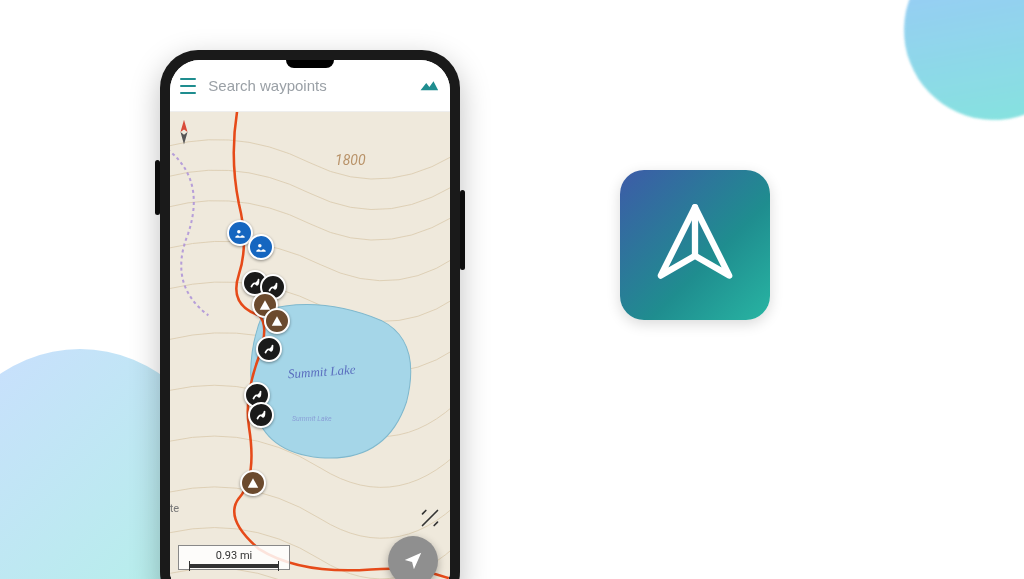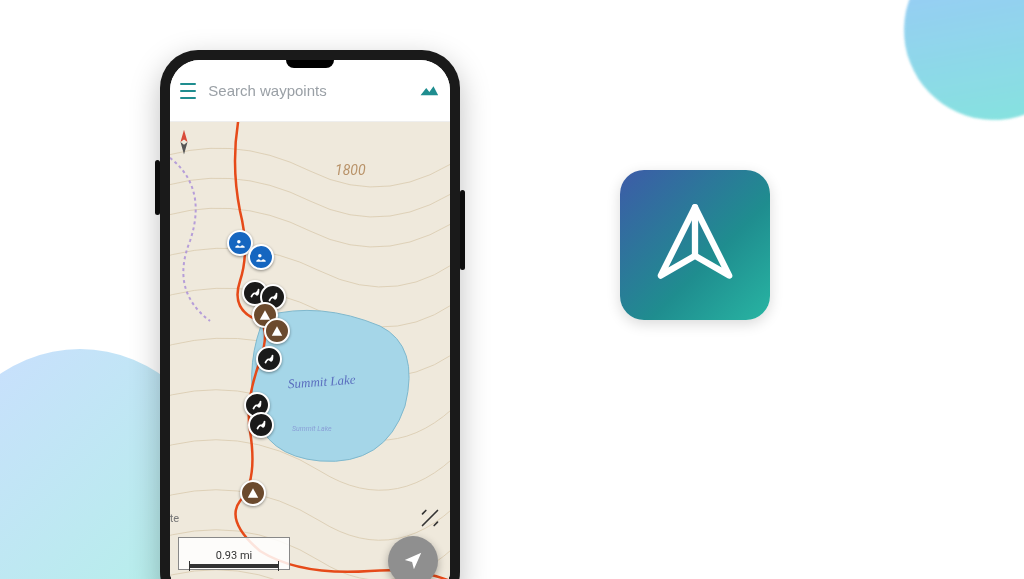--- a/index.html
+++ b/index.html
@@ -75,21 +75,21 @@
   
   .screen {
     position:absolute;
     inset:0;
     background:#fff;
     display:flex; flex-direction:column;
   }
 
   
   .topbar {
-    height:62px;
+    height:52px;
     background:#fff;
     display:flex; align-items:center;
     padding:0 10px;
     gap:12px;
     border-bottom:1px solid #eee;
     flex:none;
     z-index:3;
   }
   .hamburger { width:22px; height:16px; display:flex; flex-direction:column; justify-content:space-between; cursor:pointer;}
   .hamburger span { display:block; height:2px; background:#1f8d8f; border-radius:1px;}
@@ -166,21 +166,21 @@
     left:5px; top:6px;
     width:18px; height:30px;
   }
 
   
   .scalebar {
     position:absolute;
     left:8px; bottom:30px;
     background:rgba(255,255,255,0.85);
     border:1px solid #888;
-    padding:12px 10px 1px;
+    padding:4px 10px 1px;
     font-size:11px;
     color:#333;
     display:flex; flex-direction:column; align-items:center;
     line-height:1.1;
   }
   .scalebar .bar { width:90px; height:4px; background:#333; margin-top:2px; position:relative;}
   .scalebar .bar::before, .scalebar .bar::after { content:""; position:absolute; top:-3px; width:1px; height:10px; background:#333;}
   .scalebar .bar::before{ left:0;} .scalebar .bar::after{ right:0;}
 
   

